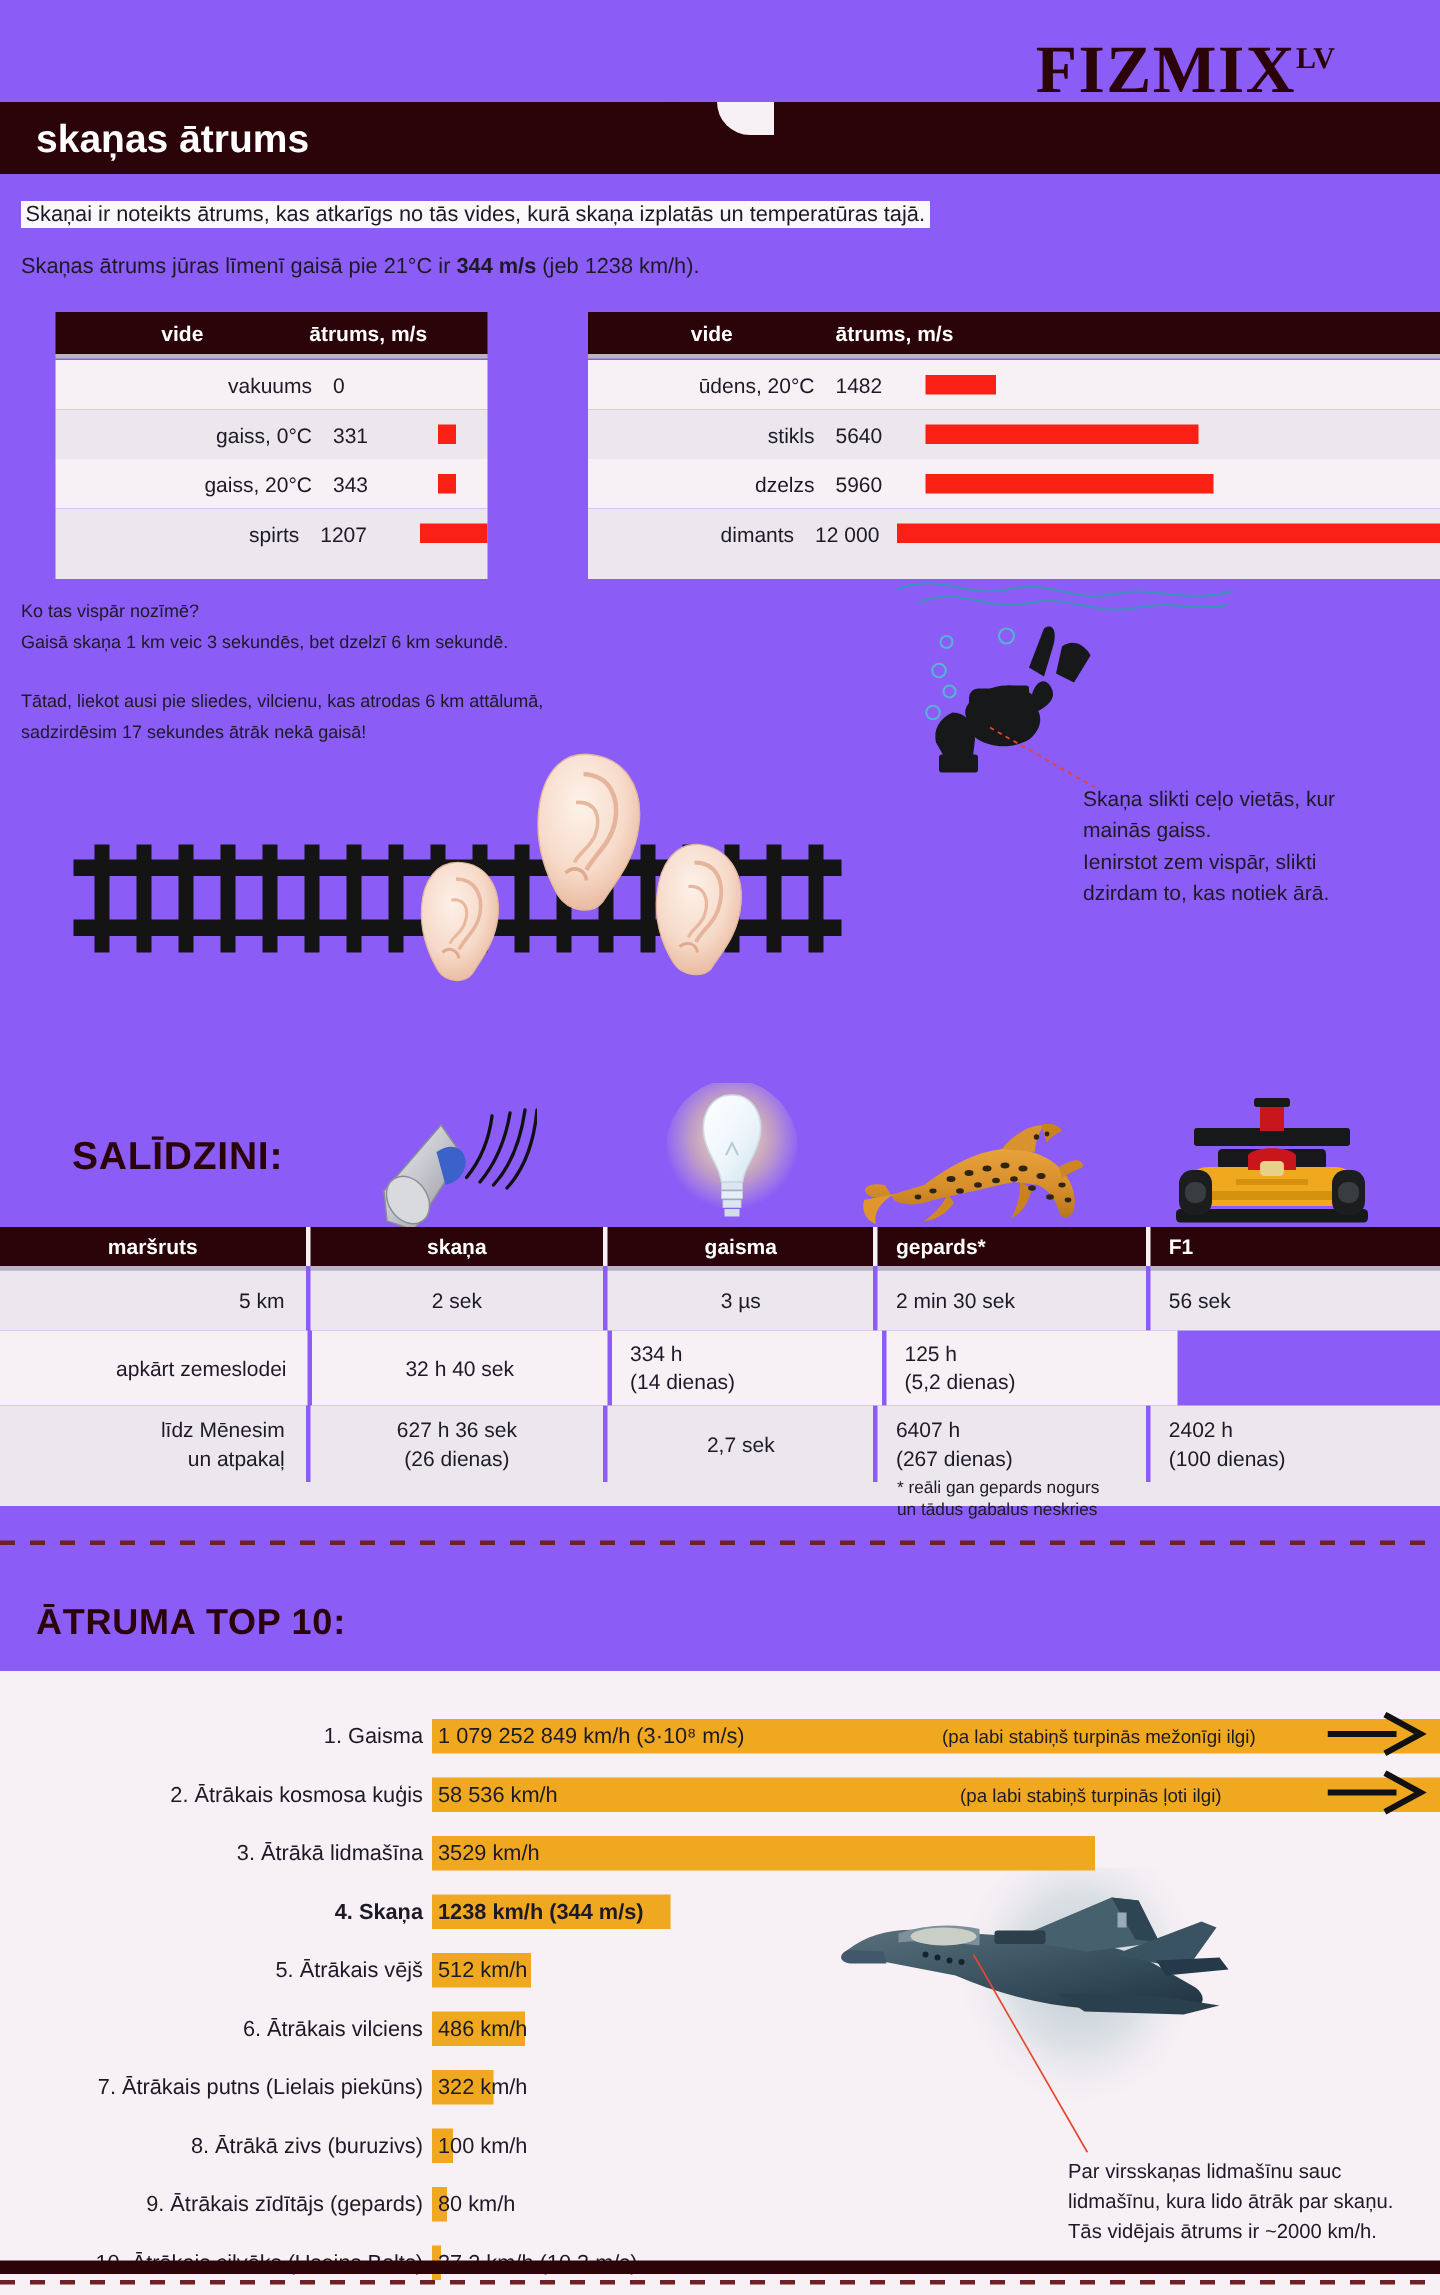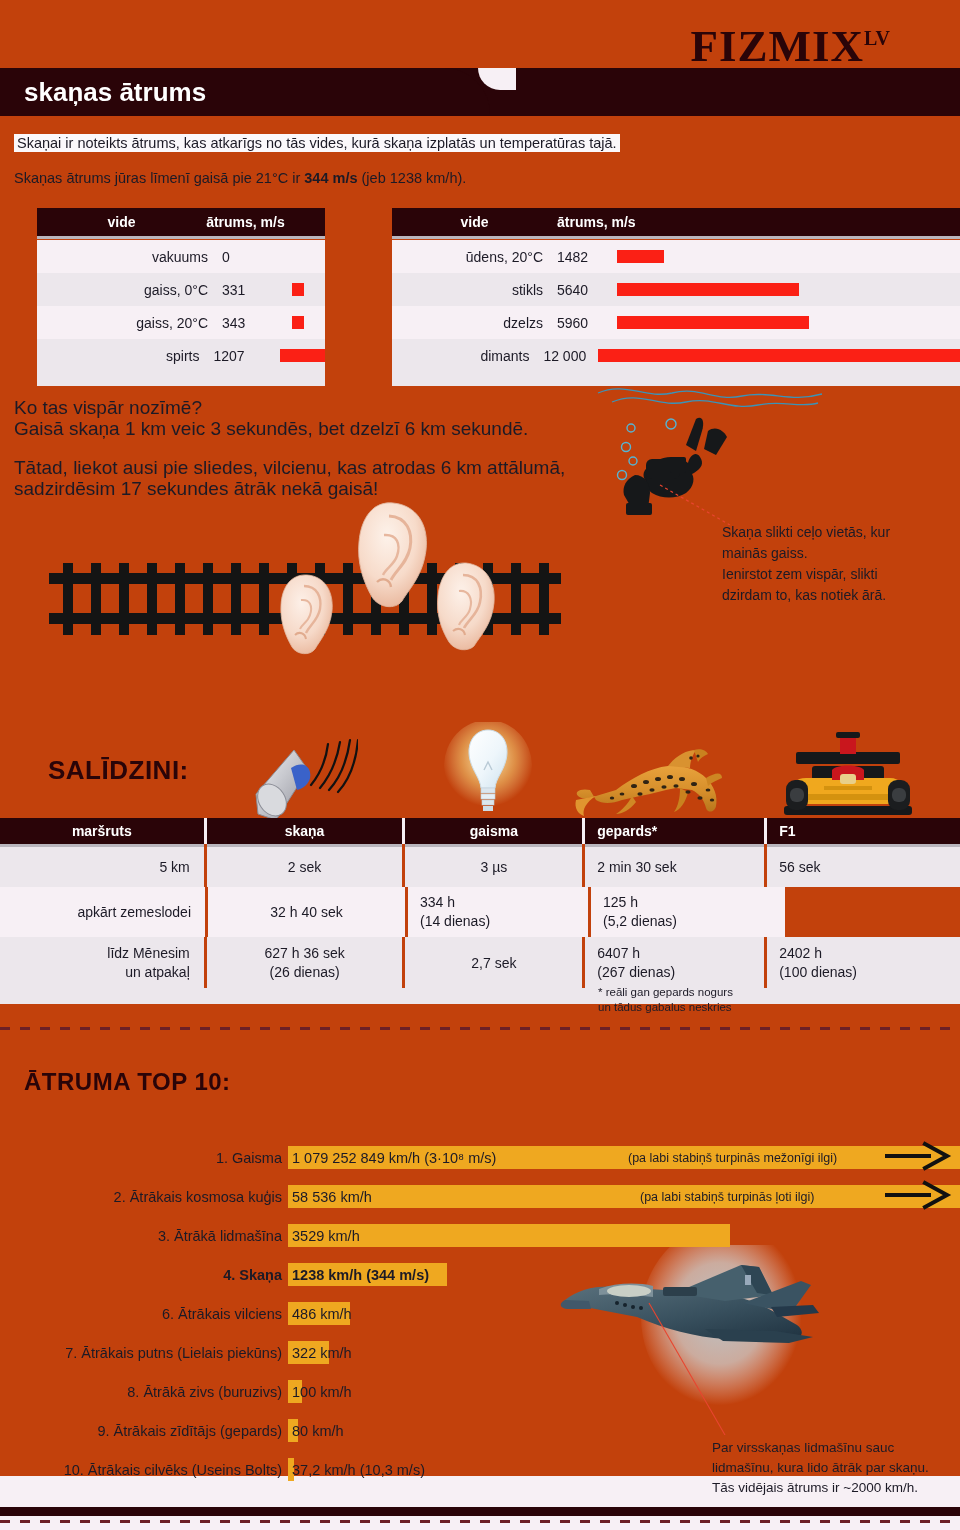--- a/index.html
+++ b/index.html
@@ -2,21 +2,21 @@
 <html><head>
 <meta charset="utf-8">
 <style>
   * { box-sizing: border-box; margin: 0; padding: 0; }
   html, body {
     width: 960px; height: 1530px;
     background: #f7f0f5;
     font-family: "Liberation Sans", sans-serif;
     overflow: hidden;
   }
-  .page { position: relative; width: 960px; height: 1476px; background: #c2410c; }
+  .page { position: relative; width: 960px; height: 1114px; background: #8b5cf6; }
 
   
   .brand {
     position: absolute; right: 70px; top: 20px;
     font-family: "Liberation Serif", serif;
     font-weight: bold; font-size: 45px; letter-spacing: 1px;
     color: #2a0408;
   }
   .brand sup { font-size: 20px; vertical-align: super; letter-spacing: 0; }
 
@@ -64,21 +64,21 @@
   .mtable.left  .c-spd { width: 70px; text-align: left; }
   .mtable.left  .h-env { width: 185px; text-align: center; padding-right: 0; }
   .mtable.left  .h-spd { width: 130px; text-align: left; }
   .mtable.right .c-env { width: 165px; text-align: right; padding-right: 14px; }
   .mtable.right .c-spd { width: 60px; text-align: left; }
   .mtable.right .h-env { width: 165px; text-align: center; padding-right: 0; }
   .mtable.right .h-spd { width: 160px; text-align: left; }
   .redbar { height: 13px; background: #fb2015; }
 
   
-  .explain { position: absolute; left: 14px; top: 397px; font-size: 19px; color: #1c1a26; line-height: 21px; }
+  .explain { position: absolute; left: 14px; top: 397px; font-size: 12px; color: #1c1a26; line-height: 21px; }
   .explain .gap { height: 18px; }
 
   
   .diver-wrap { position: absolute; left: 590px; top: 375px; width: 240px; height: 150px; }
   .diver-note { position: absolute; left: 722px; top: 522px; font-size: 14px; color: #1c1a26; line-height: 21px; }
 
   
   .rail-wrap { position: absolute; left: 45px; top: 505px; width: 520px; height: 160px; }
   .ear { position: absolute; }
 
@@ -637,20 +637,25 @@
         <div class="rank-bar" style="width: 442px; background: rgb(239, 168, 32);"></div>
         <div class="rank-label">3. Ātrākā lidmašīna</div>
         <div class="rank-value">3529 km/h</div>
       </div>
       <div class="rank bold">
         <div class="rank-bar" style="width: 159px; background: rgb(239, 168, 32);"></div>
         <div class="rank-label">4. Skaņa</div>
         <div class="rank-value">1238 km/h (344 m/s)</div>
       </div>
       <div class="rank">
+        <div class="rank-bar" style="width: 66px; background: rgb(239, 168, 32);"></div>
+        <div class="rank-label">5. Ātrākais vējš</div>
+        <div class="rank-value">512 km/h</div>
+      </div>
+      <div class="rank">
         <div class="rank-bar" style="width: 62px; background: rgb(239, 168, 32);"></div>
         <div class="rank-label">6. Ātrākais vilciens</div>
         <div class="rank-value">486 km/h</div>
       </div>
       <div class="rank">
         <div class="rank-bar" style="width: 41px; background: rgb(239, 168, 32);"></div>
         <div class="rank-label">7. Ātrākais putns (Lielais piekūns)</div>
         <div class="rank-value">322 km/h</div>
       </div>
       <div class="rank">

